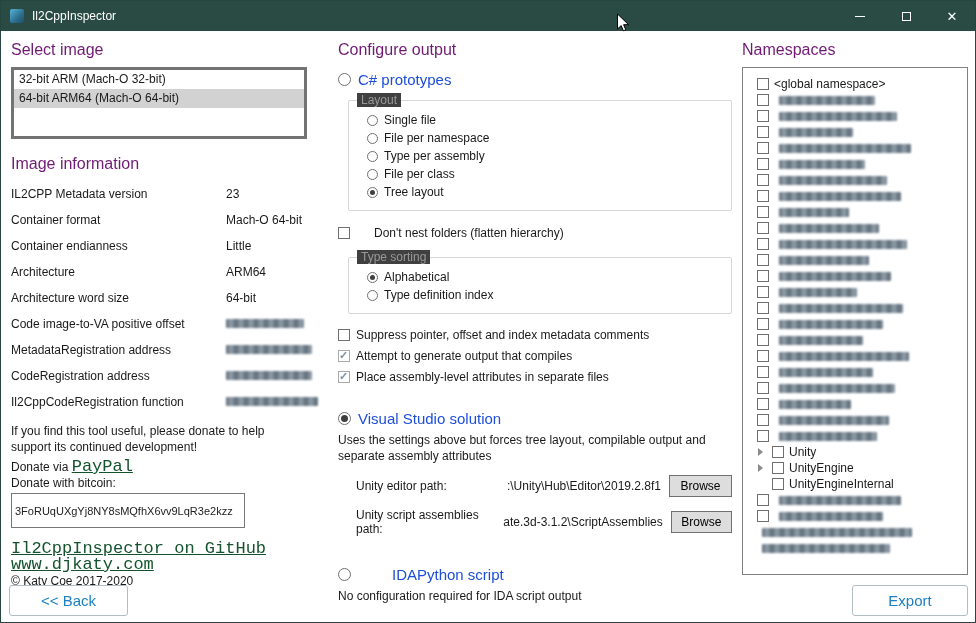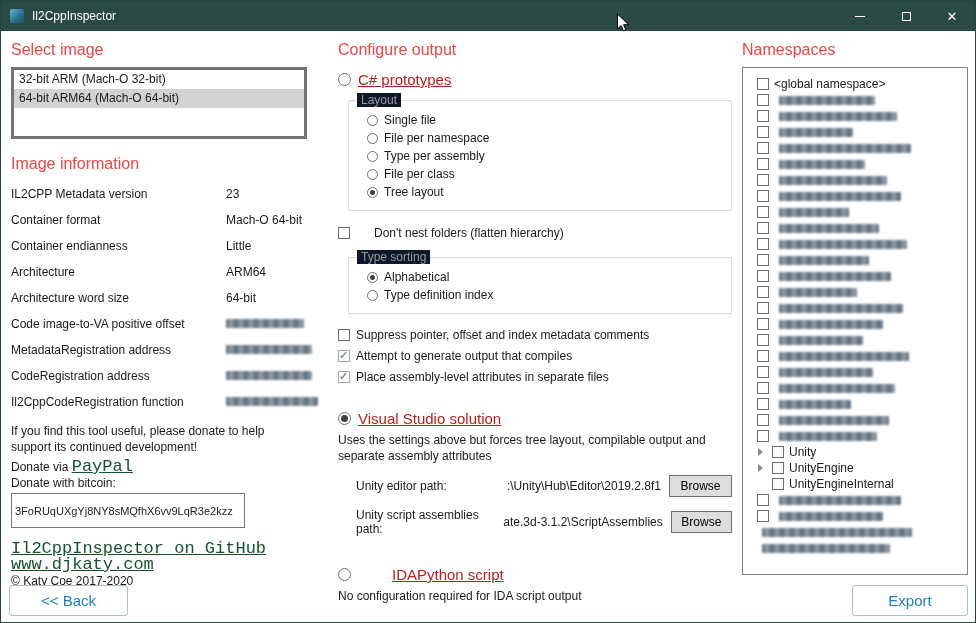--- a/index.html
+++ b/index.html
@@ -22,21 +22,21 @@
   .app-icon { width:14px; height:14px; border-radius:2px;
     background:linear-gradient(135deg,#57b2d6 0%,#2b6e8e 60%,#1d4f66 100%); flex:none; }
   .titlebar .title { color:#fff; font-size:12px; margin-left:8px; }
   .win-controls { margin-left:auto; display:flex; height:100%; }
   .win-btn { width:46px; height:100%; display:flex; align-items:center; justify-content:center; cursor:pointer; }
   .glyph-min { width:10px; height:1px; background:#fff; }
   .glyph-max { width:9px; height:9px; border:1px solid #fff; }
   .glyph-close { color:#fff; font-size:13px; line-height:13px; }
 
   
-  .section-h { font-size:16px; color:#ef4444; margin:0 0 8px; font-weight:400; }
+  .section-h { font-size:16px; color:#701a75; margin:0 0 8px; font-weight:400; }
   .link { color:#14532d; text-decoration:underline; cursor:pointer; font-size:17px;font-family:Liberation Mono, monospace; }
   .redact { display:inline-block; height:9px; border-radius:1px;
     background:repeating-linear-gradient(90deg,#5f6d79 0px,#93a0ab 5px,#5f6d79 10px);
     filter:blur(1.3px); }
   .cb { width:12px; height:12px; border:1px solid #6e6e6e; background:#fff;
     position:relative; flex:none; }
   .cb.checked::after { content:"\2713"; position:absolute; left:0; top:-2px;
     font-size:11px; line-height:12px; color:#1a1a1a; font-weight:bold; }
   .cb.dim { border-color:#a9a9a9; }
   .cb.dim::after { color:#7d93a3; }
@@ -67,24 +67,24 @@
   .links { margin-top:13px; }
   .link.block { display:block; line-height:16px; }
   .copyright { font-size:12px; line-height:16px; }
   .big-btn { position:absolute; background:#fff; border:1px solid #b1bdc4; border-radius:3px;
     color:#1d80c3; font-size:15px; font-family:inherit; cursor:pointer; }
   .back-btn { left:8px; top:584px; width:119px; height:31px; }
   .export-btn { left:851px; top:584px; width:116px; height:31px; }
 
   
   .radio-big { display:flex; align-items:center; gap:7px; margin-top:12px; }
-  .green-label { color:#b91c1c; font-size:15px;text-decoration:underline; }
+  .green-label { color:#1d4ed8; font-size:15px; }
   .groupbox { margin:12px 0 0 10px; border:1px solid #d7d7d7; border-radius:2px;
     padding:12px 10px 7px; position:relative; }
-  .groupbox-label { position:absolute; top:-8px; left:8px; background:#0f172a;
+  .groupbox-label { position:absolute; top:-8px; left:8px; background:#404040;
     padding:0 4px; font-size:12px; color:#999; }
   .option-row { display:flex; align-items:center; gap:6px; font-size:12px;
     margin:0 0 4px 8px; cursor:default; }
   .checkbox-row { display:flex; align-items:center; gap:6px; font-size:12px; cursor:default; }
   .flatten { margin-top:15px;gap:24px; }
   .groupbox.sorting { margin-top:17px; }
   .standalones { margin-top:14px; }
   .standalones .checkbox-row { margin-bottom:7px; }
   .radio-big.vs { margin-top:26px; }
   .desc { font-size:12px; margin:5px 0 0; line-height:16px; width:392px; }

